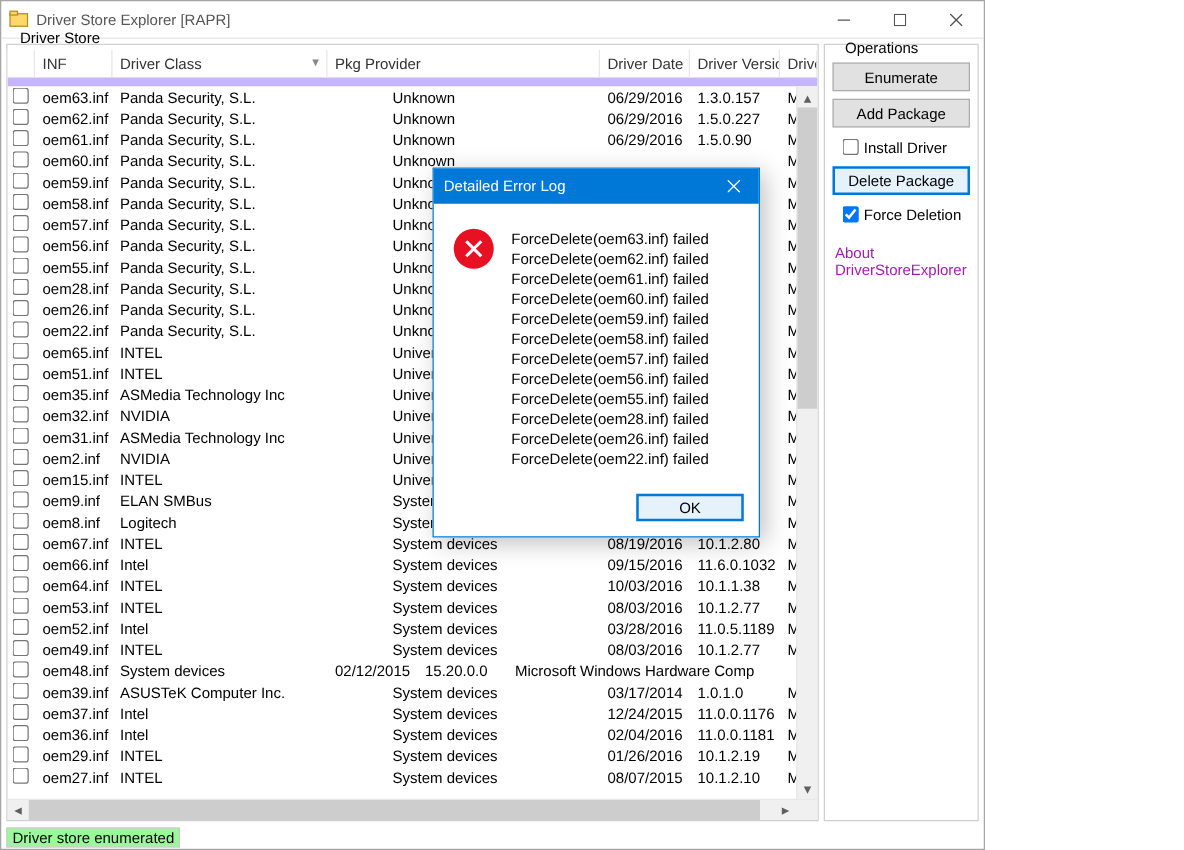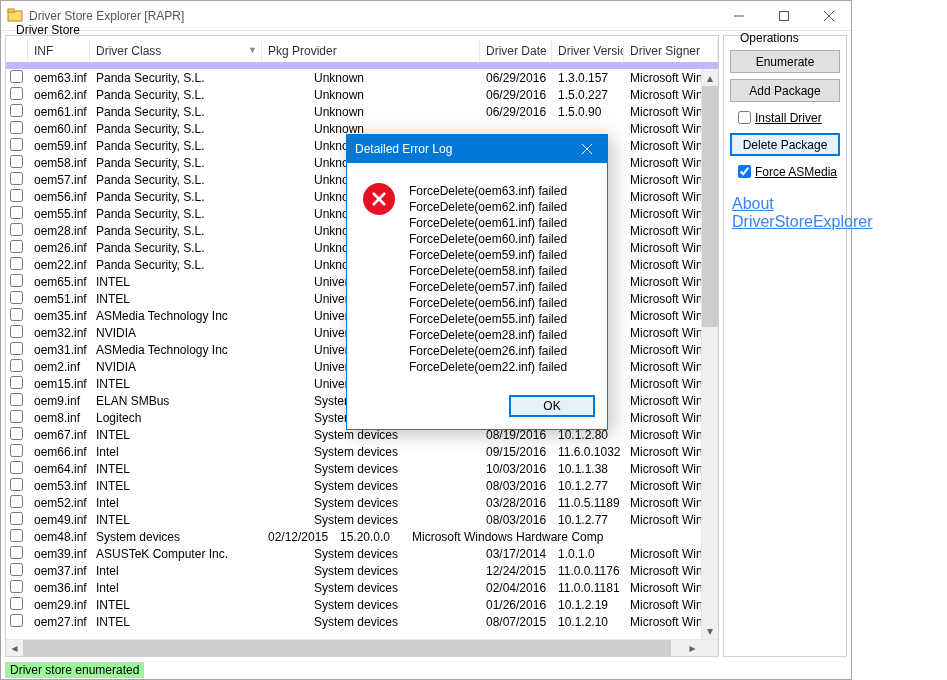--- a/index.html
+++ b/index.html
@@ -1,34 +1,34 @@
 <!DOCTYPE html>
 <html><head>
 <meta charset="utf-8">
 <style>
   * { box-sizing: border-box; }
   html, body { margin: 0; padding: 0; font-family: "Segoe UI", Tahoma, sans-serif; font-size: 12px; color: #000; background: #fff; }
-  .window { width: 852px; height: 680px; border: 1px solid #a5a5a5; background: #fff; display: flex; flex-direction: column; position: relative; }
+  .window { width: 788px; height: 680px; border: 1px solid #a5a5a5; background: #fff; display: flex; flex-direction: column; position: relative; }
   .titlebar { height: 30px; display: flex; align-items: center; padding-left: 6px; border-bottom: 1px solid #e5e5e5; }
   .titlebar .app-icon { width: 16px; height: 16px; margin-right: 6px; display:flex; align-items:center; justify-content:center;}
   .titlebar .title { flex: 1; font-size: 12px; color: #555; }
   .win-btns { display: flex; height: 100%; }
   .win-btn { width: 45px; display: flex; align-items: center; justify-content: center; color: #555; }
   .win-btn svg { stroke: #555; }
   .content { flex: 1; display: flex; min-height: 0; }
   .left-pane { flex: 1; display: flex; flex-direction: column; border: 1px solid #d0d0d0; margin: 4px; min-width: 0; }
   .groupbox-label { position: relative; top: -2px; left: 6px; background: #fff; padding: 0 4px; font-size: 12px; height: 0; overflow: visible; }
   .groupbox-label span { position: relative; top: -11px; }
   .right-pane { width: 124px; display: flex; flex-direction: column; border: 1px solid #d0d0d0; margin: 4px 4px 4px 0; padding: 8px 6px; }
   .right-pane .groupbox-label { margin-bottom: 6px; }
   .btn { border: 1px solid #adadad; background: #e1e1e1; height: 23px; display: flex; align-items: center; justify-content: center; margin-bottom: 6px; font-size: 12px; cursor: default; }
   .btn.focused { border: 2px solid #0078d7; background: #e5f1fb; }
-  .chk-row { display: flex; align-items: center; margin-bottom: 6px; padding-left: 4px; text-decoration: underline; }
+  .chk-row { display: flex; align-items: center; margin-bottom: 6px; padding-left: 4px; }
   .chk-row input { margin-right: 4px; }
-  .link { color: #3b82f6; text-decoration: underline; margin-top: 8px; font-size: 16px; padding-left:2px;}
+  .link { color: #a21caf; margin-top: 8px; font-size: 12px; padding-left:2px;}
   .list-wrapper { flex: 1; overflow: hidden; position: relative; display: flex; flex-direction: column; margin-top: 4px;}
   .list-header { display: flex; background: #fff; border-bottom: 7px solid #c4b5fd; font-size: 12px; color: #333; }
   .list-header .col { padding: 4px 6px; border-right: 1px solid #e8e8e8; white-space: nowrap; overflow: hidden; position:relative;}
   .list-header .col .sort { position:absolute; right:4px; top:5px; font-size:9px; color:#888;}
   .list-body { flex:1; overflow: hidden; position: relative; }
   .list-rows { position: absolute; top:0; left:0; right:12px;}
   .row { display: flex; height: 17px; align-items: center; font-size: 12px; }
   .row .cell { padding: 0 6px; white-space: nowrap; overflow: hidden; }
   .row .cb-cell { padding-left: 4px; }
   .row .cb-cell input { margin:0;}
@@ -429,21 +429,21 @@
       <div class="groupbox-label"><span>Operations</span></div>
       <div class="btn">Enumerate</div>
       <div class="btn">Add Package</div>
       <label class="chk-row">
         <input type="checkbox" style="">
         <span>Install Driver</span>
       </label>
       <div class="btn focused">Delete Package</div>
       <label class="chk-row">
         <input type="checkbox" checked="" style="">
-        <span>Force ASMedia</span>
+        <span>Force Deletion</span>
       </label>
       <a class="link">About DriverStoreExplorer</a>
     </div>
   </div>
 
   <div class="statusbar">
     <span class="status-chip">Driver store enumerated</span>
   </div>
 
   <div class="dialog">

